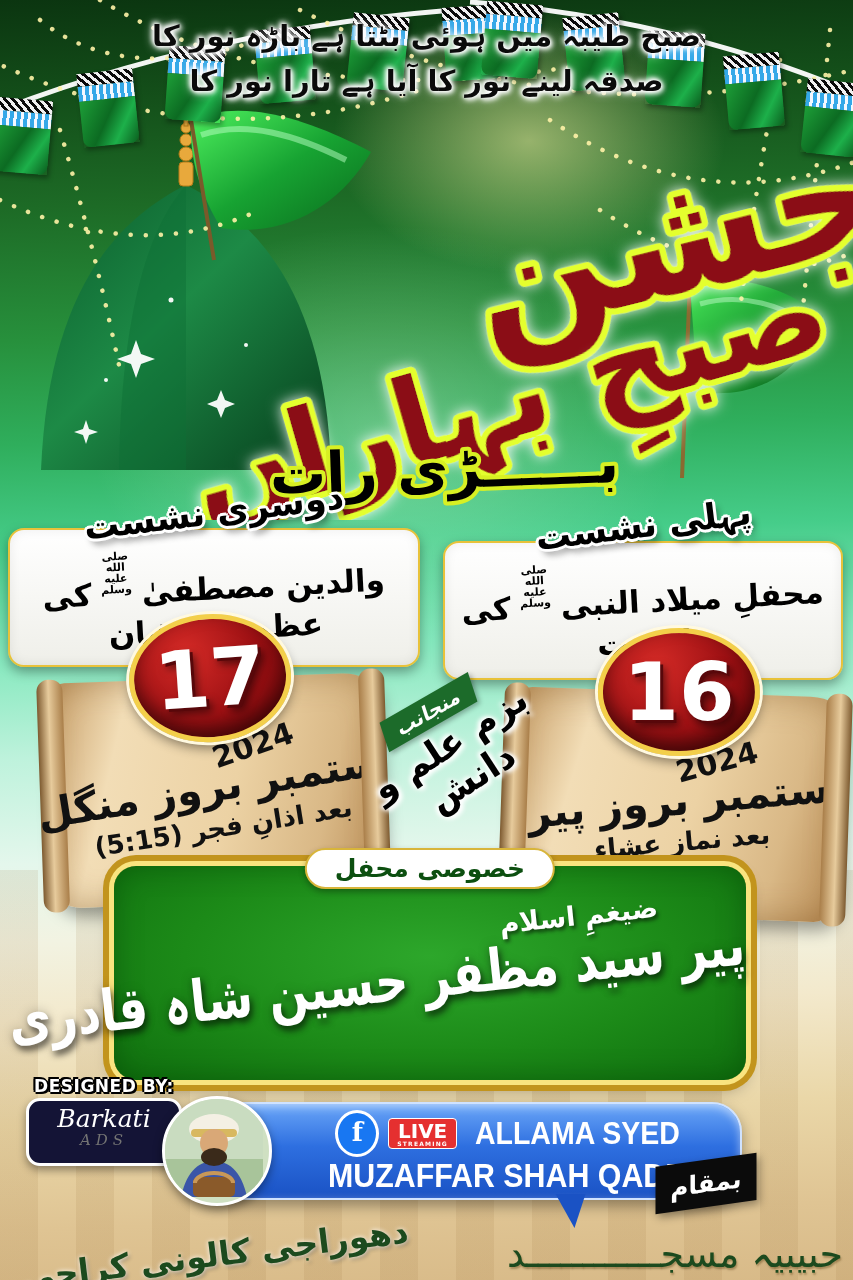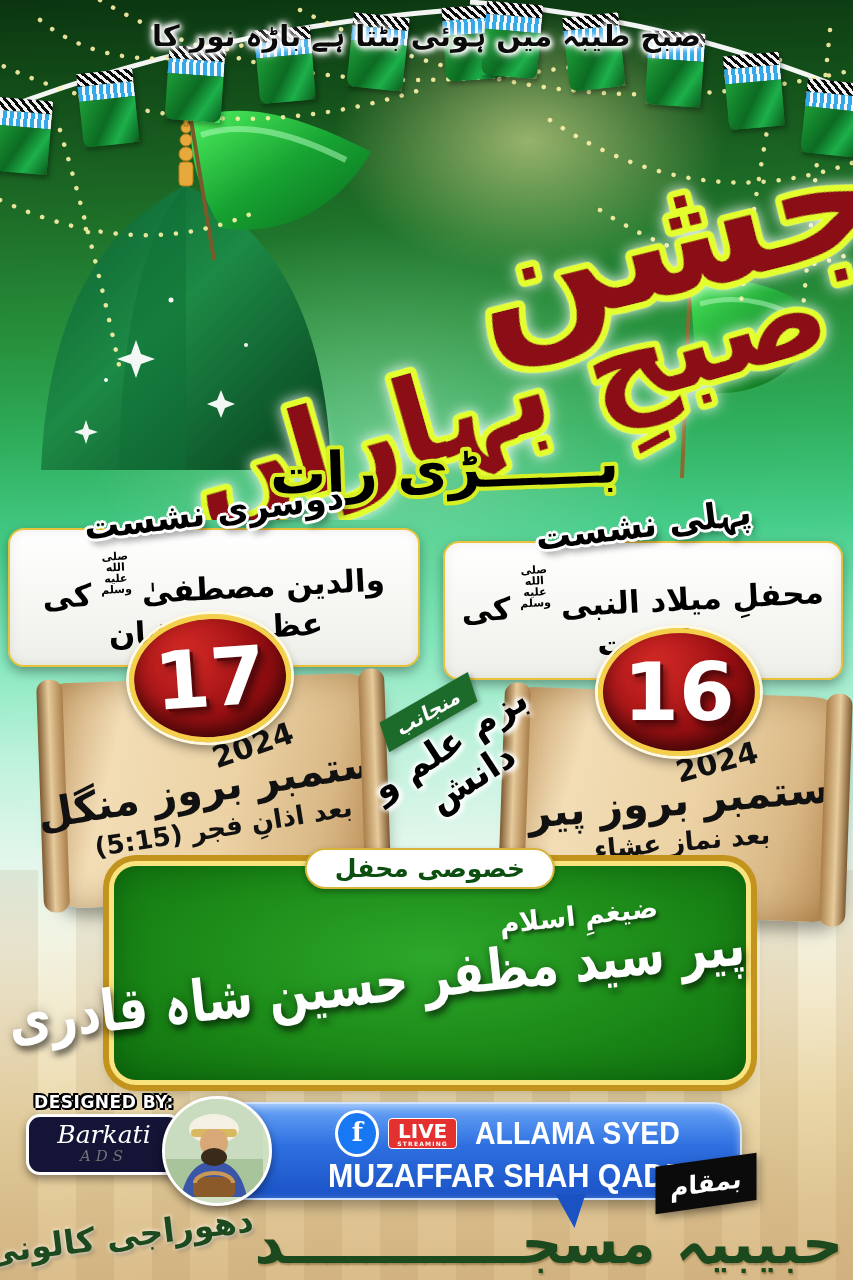--- a/index.html
+++ b/index.html
@@ -61,24 +61,24 @@
     box-shadow:0 0 0 5px #f9e47f,0 0 0 11px #c2941d,0 8px 18px rgba(0,0,0,.4), inset 0 0 28px rgba(0,60,0,.4);}
   .speech .pill{position:absolute;top:-18px;left:50%;transform:translateX(-50%);background:#fff;
     border:2px solid #d8b53a;border-radius:22px;padding:4px 28px;font-size:25px;font-weight:800;color:#0c4f10;
     white-space:nowrap;box-shadow:0 3px 6px rgba(0,0,0,.3);direction:rtl;}
   .speech .honorific{position:absolute;top:34px;right:88px;font-size:27px;font-weight:700;color:#fff;
     transform:rotate(-6deg);text-shadow:2px 3px 4px rgba(0,0,0,.55);direction:rtl;}
   .speech .speaker{position:absolute;top:84px;left:0;right:0;text-align:center;font-size:46px;font-weight:800;color:#fff;
     white-space:nowrap;direction:rtl;transform:rotate(-6deg) scaleY(1.25);
     text-shadow:2px 4px 6px rgba(0,0,0,.55),0 0 10px rgba(0,0,0,.25);}
   
-  .designer{position:absolute;left:26px;top:1076px;width:156px;z-index:9;text-align:center;margin-top:16px;}
+  .designer{position:absolute;left:26px;top:1076px;width:156px;z-index:9;text-align:center;}
   .designer .dhead{font-size:17px;font-weight:800;color:#fff;letter-spacing:.5px;
     text-shadow:-2px 0 0 #000,2px 0 0 #000,0 -2px 0 #000,0 2px 0 #000,2px 2px 0 #000,-2px -2px 0 #000;}
-  .designer .card{margin-top:2px;background:#141436;border:3px solid #fff;border-radius:14px;padding:5px 6px 7px;
+  .designer .card{margin-top:2px;background:#141436;border:3px solid #fff;border-radius:14px;padding:5px 6px 14px;
     box-shadow:0 4px 8px rgba(0,0,0,.4);}
   .designer .dname{font-family:"DejaVu Serif",serif;font-style:italic;font-size:25px;color:#fff;line-height:1;}
   .designer .dsub{font-family:"DejaVu Serif",serif;font-style:italic;font-size:15px;color:#737373;letter-spacing:5px;line-height:1.2;}
   .designer .dphone{margin-top:5px;background:#fff;border-radius:12px;font-size:18px;font-weight:800;color:#18184a;padding:2px 4px;}
   
   .liveb{position:absolute;left:186px;top:1102px;width:552px;height:94px;z-index:9;
     background:linear-gradient(180deg,#6aa6f8 0%,#2e6fe0 45%,#1a52c4 100%);
     border:2px solid #cfe2ff;border-radius:30px;
     box-shadow:inset 0 3px 8px rgba(255,255,255,.5),0 6px 14px rgba(0,0,0,.35);}
   .liveb .tail{position:absolute;right:160px;bottom:-30px;width:0;height:0;
@@ -94,21 +94,21 @@
   .live-badge .lw{font-size:20px;font-weight:800;}
   .live-badge .st{font-size:6px;letter-spacing:1.2px;font-weight:700;}
   .lname{color:#fff;font-family:"Liberation Sans",sans-serif;font-weight:700;transform:scaleX(.92);transform-origin:center;white-space:nowrap;}
   .lname1{font-size:31px;} .lname2{font-size:33px;line-height:1;}
   
   .venue-badge{position:absolute;right:96px;top:1160px;z-index:9;background:#0b0b0b;color:#fff;
     font-size:25px;font-weight:700;padding:9px 15px;transform:rotate(-8deg) skewX(-8deg);
     box-shadow:3px 4px 8px rgba(0,0,0,.35);direction:rtl;}
   .venue-line{position:absolute;left:6px;right:10px;bottom:4px;z-index:9;display:flex;direction:rtl;
     align-items:center;justify-content:space-between;}
-  .venue-line .masjid{font-size:57px;font-weight:700;color:#1c4a1e;white-space:nowrap;
+  .venue-line .masjid{font-size:38px;font-weight:400;color:#1c4a1e;white-space:nowrap;
     text-shadow:1px 2px 2px rgba(70,45,0,.35);}
   .venue-line .addr{font-size:33px;font-weight:700;color:#1c4a1e;white-space:nowrap;transform:rotate(-7deg);
     margin-left:14px;text-shadow:0 0 5px #fff,2px 3px 4px rgba(0,0,0,.25);}
   
   .flag{position:absolute;width:56px;height:74px;display:flex;flex-direction:column;z-index:4;
     box-shadow:2px 3px 5px rgba(0,0,0,.35);}
   .f-chk{height:13px;background:repeating-linear-gradient(45deg,#0a0a0a 0 3px,#f0f0f0 3px 6px);}
   .f-str{height:15px;background:repeating-linear-gradient(90deg,#35a8e8 0 4px,#f4f8ff 4px 7px);}
   .f-body{flex:1;background:linear-gradient(120deg,#1d9e38 0%,#0c6b22 45%,#1db04a 70%,#0a5c1d 100%);border-radius:0 0 8px 8px;}
 </style>
@@ -183,20 +183,21 @@
       <path d="M600 210 Q740 300 860 250"></path>
       <path d="M40 20 Q120 85 260 40"></path>
       <path d="M780 60 Q755 190 740 310"></path>
       <path d="M830 30 Q815 180 800 340"></path>
       <path d="M60 130 Q95 250 120 370"></path>
     </g>
   </svg>
 
   <div class="poem">
     <div>صبح طیبہ میں ہوئی بٹتا ہے باڑہ نور کا</div>
+    <div>صدقہ لینے نور کا آیا ہے تارا نور کا</div>
   </div>
 
   <svg class="layer" style="top:90px;left:0;z-index:5" width="853" height="430" viewBox="0 0 853 430">
     <defs>
       <filter id="glowW" x="-40%" y="-40%" width="180%" height="180%">
         <feDropShadow dx="0" dy="0" stdDeviation="7" flood-color="#ffffff" flood-opacity=".9"></feDropShadow>
       </filter>
     </defs>
     <text x="690" y="200" font-size="160" font-weight="bold" font-family="DejaVu Sans" fill="#8b1016" stroke="#e4ff2e" stroke-width="13" paint-order="stroke" stroke-linejoin="round" text-anchor="middle" transform="rotate(-14 690 200)" filter="url(#glowW)">جشن</text>
     <text x="520" y="345" font-size="118" font-weight="bold" font-family="DejaVu Sans" fill="#8b1016" stroke="#e4ff2e" stroke-width="12" paint-order="stroke" stroke-linejoin="round" text-anchor="middle" transform="rotate(-16 520 345)" filter="url(#glowW)">صبحِ بہاراں</text>

